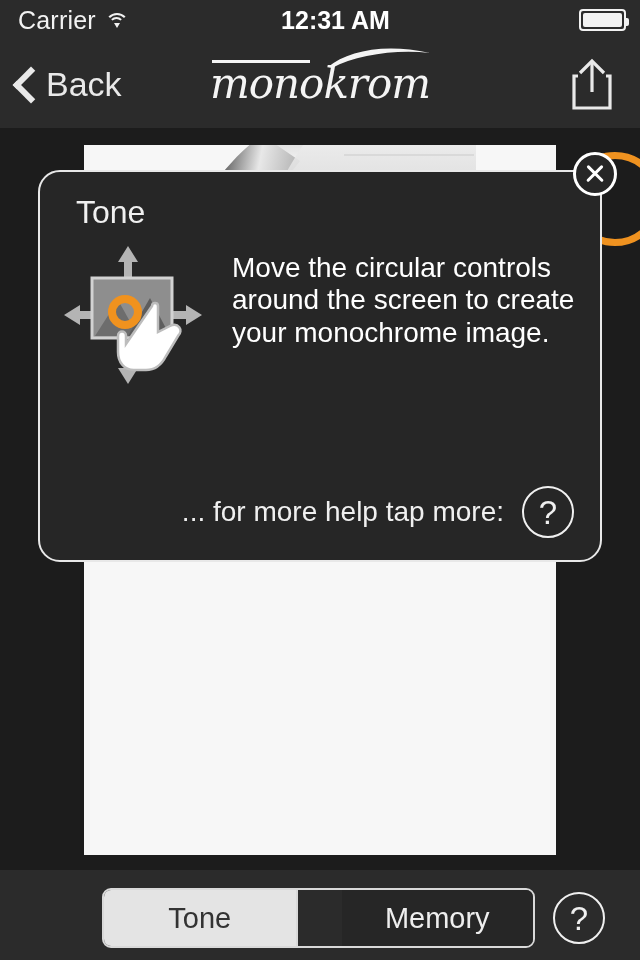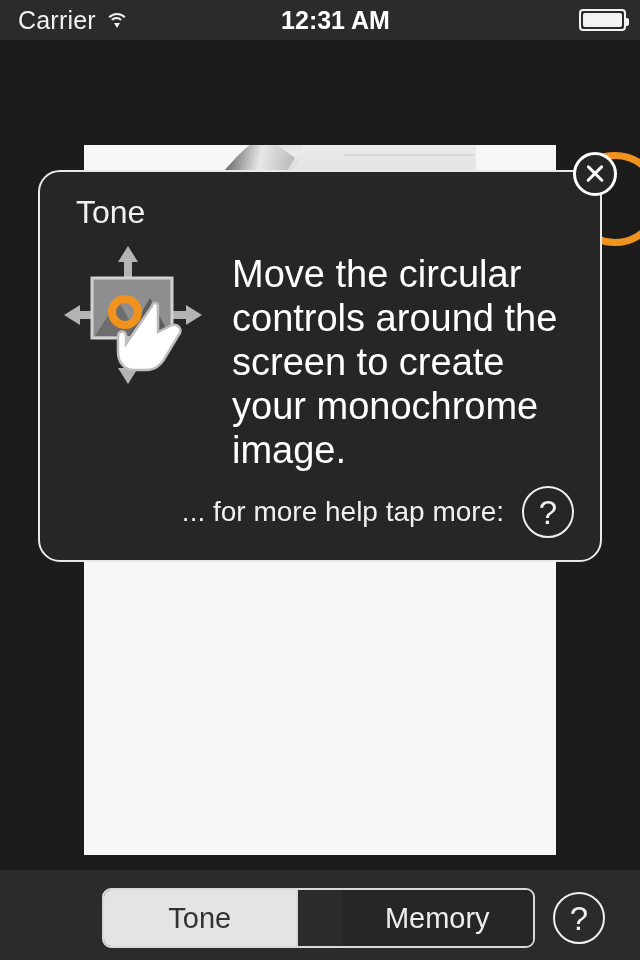--- a/index.html
+++ b/index.html
@@ -104,21 +104,21 @@
     color:#fff;
   }
   #modal-title{
     position:absolute; left:36px; top:22px; font-size:32px; color:#f0f0f0; font-weight:400;
   }
   #tone-glyph{
     position:absolute; left:22px; top:68px; width:170px; height:150px;
   }
   #modal-body-text{
     position:absolute; left:192px; top:80px; width:350px;
-    font-size:38px; line-height:1.16; color:#ffffff;
+    font-size:28px; line-height:1.16; color:#ffffff;
   }
   #modal-help-row{
     position:absolute; right:26px; bottom:22px;
     display:flex; align-items:center; gap:18px;
   }
   #modal-help-text{ font-size:28px; color:#f0f0f0; }
   .qmark{
     width:52px; height:52px; border:2.5px solid #f0f0f0; border-radius:50%;
     display:flex; align-items:center; justify-content:center;
     font-size:33px; color:#f0f0f0; cursor:pointer; line-height:1;
@@ -173,20 +173,46 @@
     </div>
     <div id="status-time">12:31 AM</div>
     <div id="status-battery">
       <span class="batt">
           <span class="fill"></span>
           <span class="cap"></span>
         </span>
     </div>
   </div>
 
+  <div id="nav-bar">
+    <div id="back-button">
+      <span class="chev"></span>
+      <span id="back-label">Back</span>
+    </div>
+
+    <div id="brand-logo">
+      <div id="brand-inner">
+        <div id="brand-bar"></div>
+        <div id="brand-swoosh">
+          <svg width="106" height="24" viewBox="0 0 106 24">
+            <path d="M2 22 C22 6, 58 -2, 104 8 C70 4, 30 10, 6 23 Z" fill="#f4f4f4"></path>
+          </svg>
+        </div>
+        <div id="brand-text">monokrom</div>
+      </div>
+    </div>
+
+    <div id="share-button">
+      <svg width="44" height="52" viewBox="0 0 44 52">
+        <path d="M8 18 H4 V50 H40 V18 H36" fill="none" stroke="#e9e9e9" stroke-width="3.2"></path>
+        <path d="M22 34 V4" fill="none" stroke="#e9e9e9" stroke-width="3.2"></path>
+        <path d="M10 15 L22 3 L34 15" fill="none" stroke="#e9e9e9" stroke-width="3.2"></path>
+      </svg>
+    </div>
+  </div>
 
   <div id="photo-area">
     <svg id="photo-img" viewBox="0 0 472 710" preserveAspectRatio="none">
       <defs>
         <linearGradient id="shaft" x1="0" y1="0" x2="0" y2="1">
           <stop offset="0%" stop-color="#d8d8d8"></stop>
           <stop offset="18%" stop-color="#ffffff"></stop>
           <stop offset="45%" stop-color="#f2f2f2"></stop>
           <stop offset="72%" stop-color="#c8c8c8"></stop>
           <stop offset="100%" stop-color="#8f8f8f"></stop>

